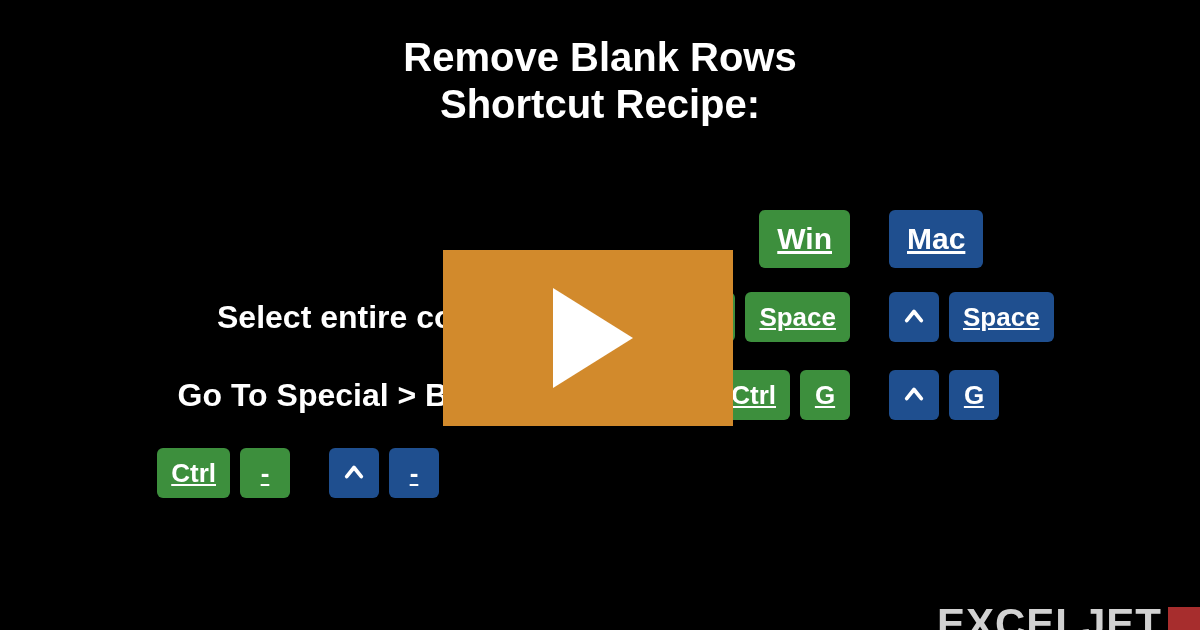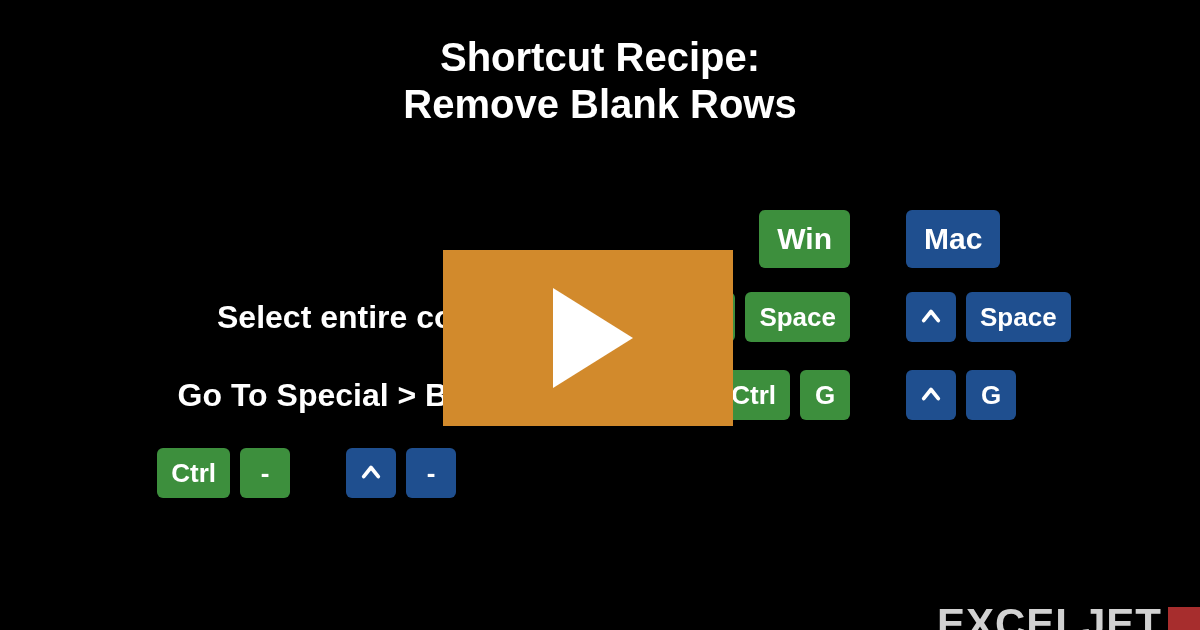--- a/index.html
+++ b/index.html
@@ -29,34 +29,35 @@
     height: 78px;
   }
   .label-col {
     width: 560px;
     text-align: right;
     padding-right: 30px;
     font-size: 32px;
     font-weight: 700;
   }
   .win-col { width: 290px; display: flex; gap: 10px; justify-content: flex-end; align-items: center; }
-  .mac-col { width: 260px; display: flex; gap: 10px; justify-content: flex-start; align-items: center; padding-left: 56px; }
+  .mac-col { width: 260px; display: flex; gap: 10px; justify-content: flex-start; align-items: center; padding-left: 39px; }
   .header-row .win-col { justify-content: flex-end; }
   .header-row .mac-col { justify-content: flex-start; }
   .key {
     display: inline-flex;
     align-items: center;
     justify-content: center;
     min-width: 50px;
     height: 50px;
     padding: 0 14px;
     border-radius: 6px;
     font-size: 26px;
     font-weight: 700;
     color: #fff;
+    text-decoration: underline;
   }
   .key.big { font-size: 30px; height: 58px; padding: 0 18px; }
   .key.win { background: #3d8f3d; }
   .key.mac { background: #1f4f8f; }
   .key svg { display: block; }
   .play-overlay {
     position: absolute;
     left: 443px;
     top: 250px;
     width: 290px;
@@ -85,22 +86,22 @@
     width: 42px; height: 42px;
     background: #b03030;
     display: inline-block;
     transform: translateY(4px);
   }
 </style>
 </head>
 <body>
 
 <div class="title-block">
+  <div>Remove Blank Rows</div>
   <div>Shortcut Recipe:</div>
-  <div>Remove Blank Rows</div>
 </div>
 
 <div class="content">
 
   <div class="row header-row">
     <div class="label-col"></div>
     <div class="win-col">
       <span class="key win big">Win</span>
     </div>
     <div class="mac-col">

